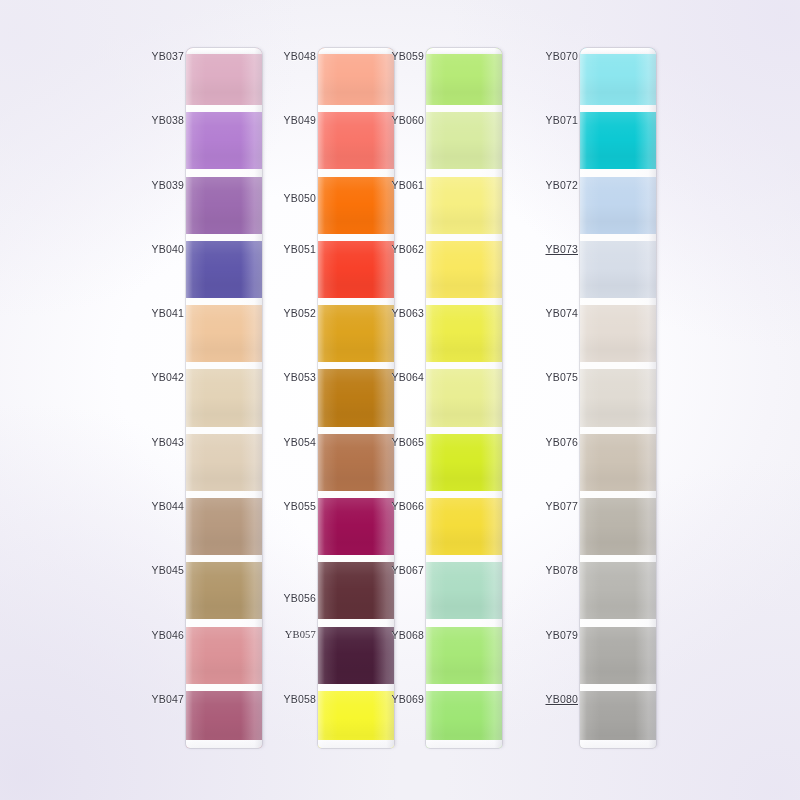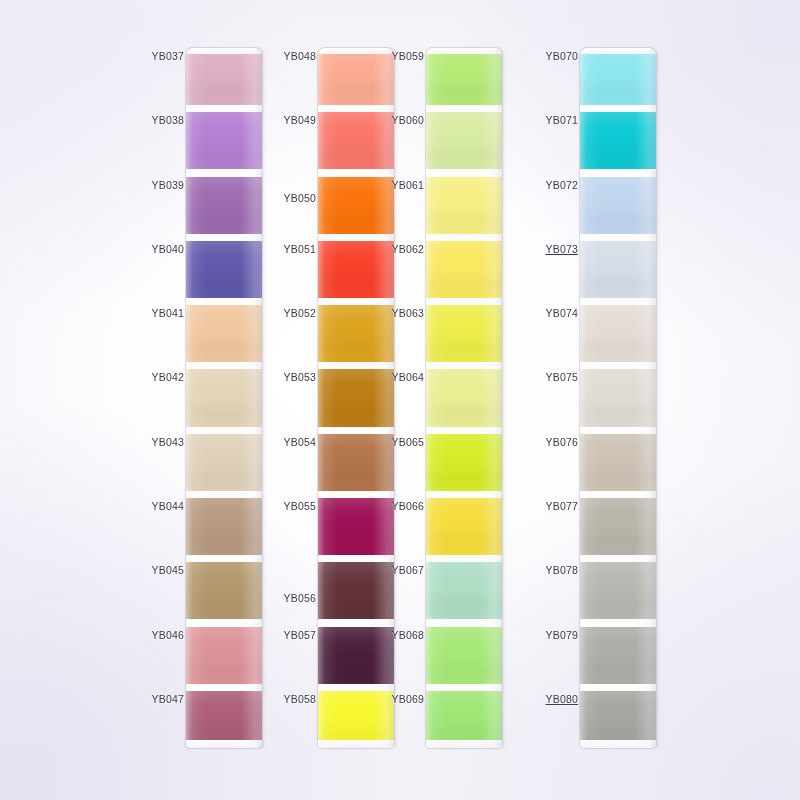--- a/index.html
+++ b/index.html
@@ -209,21 +209,21 @@
       <div class="swatch-column col-1">
         <div class="label" style="top: 2px;">YB048</div>
         <div class="label" style="top: 66.29px;">YB049</div>
         <div class="label" style="top: 144px;">YB050</div>
         <div class="label" style="top: 194.87px;">YB051</div>
         <div class="label" style="top: 259.16px;">YB052</div>
         <div class="label" style="top: 323.45px;">YB053</div>
         <div class="label" style="top: 387.75px;">YB054</div>
         <div class="label" style="top: 452.04px;">YB055</div>
         <div class="label" style="top: 544px;">YB056</div>
-        <div class="label" style="top: 580.62px;">YB057</div>
+        <div class="label" style="top: 580.62px; font-family: Liberation Serif, serif;">YB057</div>
         <div class="label" style="top: 644.91px;">YB058</div>
         <div class="card">
           <div class="chip-list">
             <div class="chip" title="YB048" style="top: 0px; height: 57.09px;">
               <div class="chip-color" style="background: rgb(251, 171, 145);"></div>
             </div>
             <div class="chip" title="YB049" style="top: 64.29px; height: 57.09px;">
               <div class="chip-color" style="background: rgb(249, 118, 106);"></div>
             </div>
             <div class="chip" title="YB050" style="top: 128.58px; height: 57.09px;">

